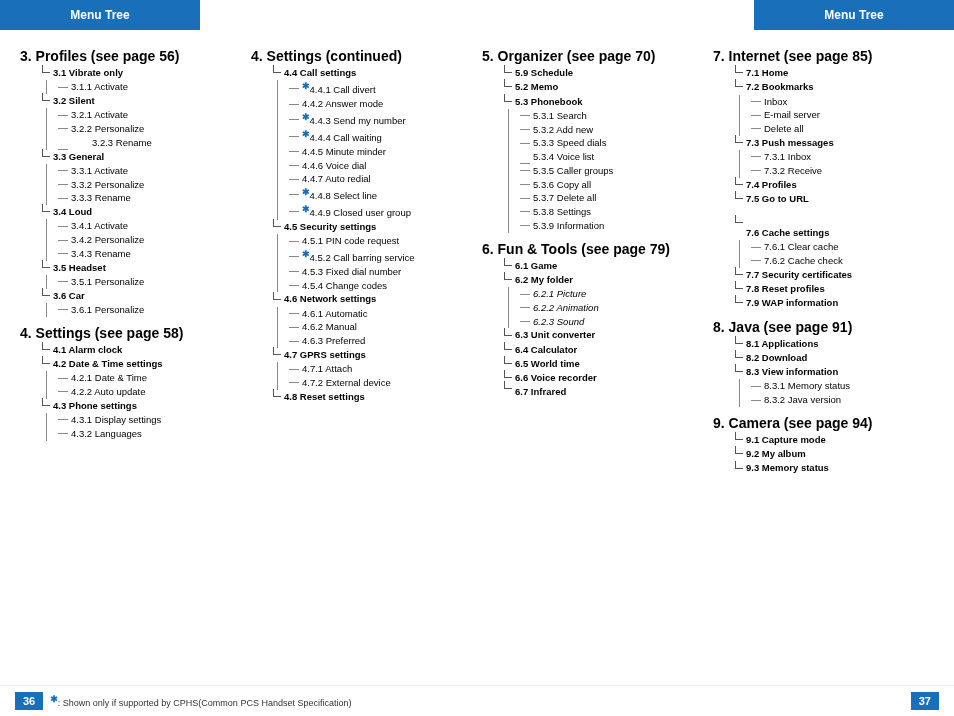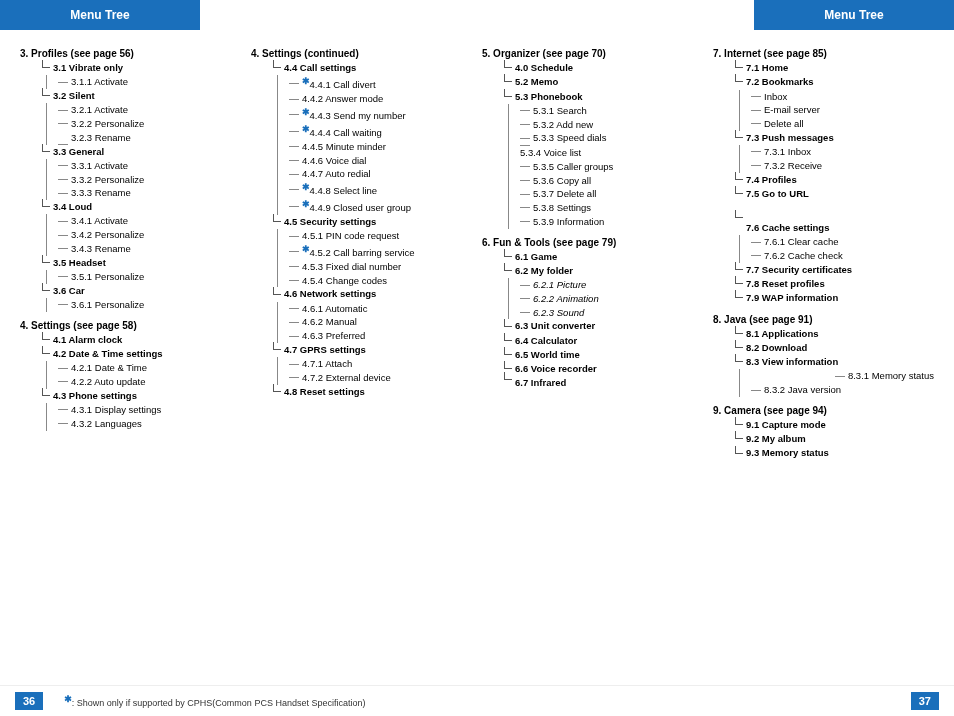--- a/index.html
+++ b/index.html
@@ -35,37 +35,37 @@
       padding: 10px 15px;
       font-size: 9.5px;
     }
     .column {
       padding: 0 5px;
     }
     .sec-head {
       font-weight: bold;
       margin-top: 8px;
       margin-bottom: 2px;
-      font-size: 10px;
+      font-size: 14px;
     }
     .footer {
       position: absolute;
       bottom: 0;
       left: 0;
       right: 0;
       display: flex;
       justify-content: space-between;
       align-items: center;
       padding: 6px 15px;
       border-top: 1px solid #eee;
     }
     .footer-left {
       display: flex;
       align-items: center;
-      gap: 21px;
+      gap: 7px;
     }
     .page-num {
       background: #1a6fbb;
       color: #fff;
       padding: 3px 8px;
       font-weight: bold;
       font-size: 11px;
     }
     .footer-note {
       font-size: 9px;
@@ -120,21 +120,21 @@
             <div style="padding-left: 16px; position: relative;">
               <div style="position: absolute; left: 4px; top: 0px; border-left: 1px solid rgb(136, 136, 136); height: 100%;"></div>
               <div style="display: flex; align-items: center; line-height: 1.45; position: relative;">
                 <span style="display: inline-block; width: 10px; border-bottom: 1px solid rgb(136, 136, 136); flex-shrink: 0; margin-right: 3px;"></span>
                 <span>3.2.1 Activate</span>
               </div>
               <div style="display: flex; align-items: center; line-height: 1.45; position: relative;">
                 <span style="display: inline-block; width: 10px; border-bottom: 1px solid rgb(136, 136, 136); flex-shrink: 0; margin-right: 3px;"></span>
                 <span>3.2.2 Personalize</span>
               </div>
-              <div style="display: flex; line-height: 1.45; position: relative;">
+              <div style="display: flex; line-height: 1.45; position: relative; gap: 21px;">
                 <span style="display: inline-block; width: 10px; border-bottom: 1px solid rgb(136, 136, 136); flex-shrink: 0; margin-right: 3px;"></span>
                 <span>3.2.3 Rename</span>
               </div>
             </div>
           </div>
           <div style="position: relative; padding-left: 14px;">
             <div style="display: flex; align-items: center; line-height: 1.5;">
               <span style="display: inline-block; width: 8px; height: 8px; border-left: 1px solid rgb(85, 85, 85); border-bottom: 1px solid rgb(85, 85, 85); margin-right: 3px; flex-shrink: 0; position: relative; top: -4px;"></span>
               <span style="font-weight: bold;">3.3 General</span>
             </div>
@@ -372,21 +372,21 @@
       </div>
     </div>
 
   <div class="column tree-wrap" id="col3-container">
       <div class="group">
         <div class="sec-head">5.  Organizer (see page 70)</div>
         <div style="position: relative; padding-left: 8px;">
           <div style="position: relative; padding-left: 14px;">
             <div style="display: flex; align-items: center; line-height: 1.5;">
               <span style="display: inline-block; width: 8px; height: 8px; border-left: 1px solid rgb(85, 85, 85); border-bottom: 1px solid rgb(85, 85, 85); margin-right: 3px; flex-shrink: 0; position: relative; top: -4px;"></span>
-              <span style="font-weight: bold;">4.0 Schedule</span>
+              <span style="font-weight: bold;">5.9 Schedule</span>
             </div>
           </div>
           <div style="position: relative; padding-left: 14px;">
             <div style="display: flex; align-items: center; line-height: 1.5;">
               <span style="display: inline-block; width: 8px; height: 8px; border-left: 1px solid rgb(85, 85, 85); border-bottom: 1px solid rgb(85, 85, 85); margin-right: 3px; flex-shrink: 0; position: relative; top: -4px;"></span>
               <span style="font-weight: bold;">5.2 Memo</span>
             </div>
           </div>
           <div style="position: relative; padding-left: 14px;">
             <div style="display: flex; align-items: center; line-height: 1.5;">
@@ -400,21 +400,21 @@
                 <span>5.3.1 Search</span>
               </div>
               <div style="display: flex; align-items: center; line-height: 1.45; position: relative;">
                 <span style="display: inline-block; width: 10px; border-bottom: 1px solid rgb(136, 136, 136); flex-shrink: 0; margin-right: 3px;"></span>
                 <span>5.3.2 Add new</span>
               </div>
               <div style="display: flex; align-items: center; line-height: 1.45; position: relative;">
                 <span style="display: inline-block; width: 10px; border-bottom: 1px solid rgb(136, 136, 136); flex-shrink: 0; margin-right: 3px;"></span>
                 <span>5.3.3 Speed dials</span>
               </div>
-              <div style="display: flex; align-items: flex-start; line-height: 1.45; position: relative; flex-direction: column;">
+              <div style="display: flex; align-items: flex-end; line-height: 1.45; position: relative;">
                 <span style="display: inline-block; width: 10px; border-bottom: 1px solid rgb(136, 136, 136); flex-shrink: 0; margin-right: 3px;"></span>
                 <span>5.3.4 Voice list</span>
               </div>
               <div style="display: flex; align-items: center; line-height: 1.45; position: relative;">
                 <span style="display: inline-block; width: 10px; border-bottom: 1px solid rgb(136, 136, 136); flex-shrink: 0; margin-right: 3px;"></span>
                 <span>5.3.5 Caller groups</span>
               </div>
               <div style="display: flex; align-items: center; line-height: 1.45; position: relative;">
                 <span style="display: inline-block; width: 10px; border-bottom: 1px solid rgb(136, 136, 136); flex-shrink: 0; margin-right: 3px;"></span>
                 <span>5.3.6 Copy all</span>
@@ -611,21 +611,21 @@
               <span style="font-weight: bold;">8.2 Download</span>
             </div>
           </div>
           <div style="position: relative; padding-left: 14px;">
             <div style="display: flex; align-items: center; line-height: 1.5;">
               <span style="display: inline-block; width: 8px; height: 8px; border-left: 1px solid rgb(85, 85, 85); border-bottom: 1px solid rgb(85, 85, 85); margin-right: 3px; flex-shrink: 0; position: relative; top: -4px;"></span>
               <span style="font-weight: bold;">8.3 View information</span>
             </div>
             <div style="padding-left: 16px; position: relative;">
               <div style="position: absolute; left: 4px; top: 0px; border-left: 1px solid rgb(136, 136, 136); height: 100%;"></div>
-              <div style="display: flex; align-items: center; line-height: 1.45; position: relative; justify-content: flex-end;">
+              <div style="display: flex; align-items: center; line-height: 1.45; position: relative;">
                 <span style="display: inline-block; width: 10px; border-bottom: 1px solid rgb(136, 136, 136); flex-shrink: 0; margin-right: 3px;"></span>
                 <span>8.3.1 Memory status</span>
               </div>
               <div style="display: flex; align-items: center; line-height: 1.45; position: relative;">
                 <span style="display: inline-block; width: 10px; border-bottom: 1px solid rgb(136, 136, 136); flex-shrink: 0; margin-right: 3px;"></span>
                 <span>8.3.2 Java version</span>
               </div>
             </div>
           </div>
         </div>

